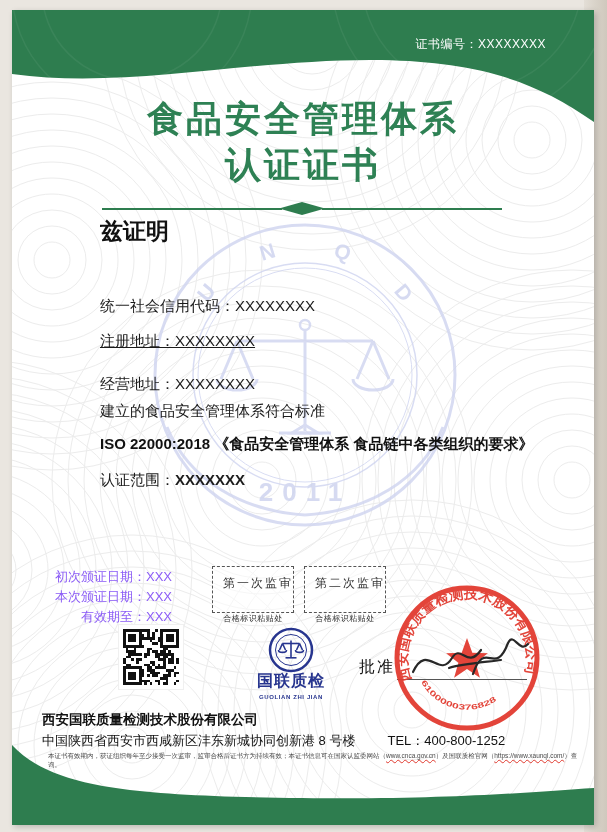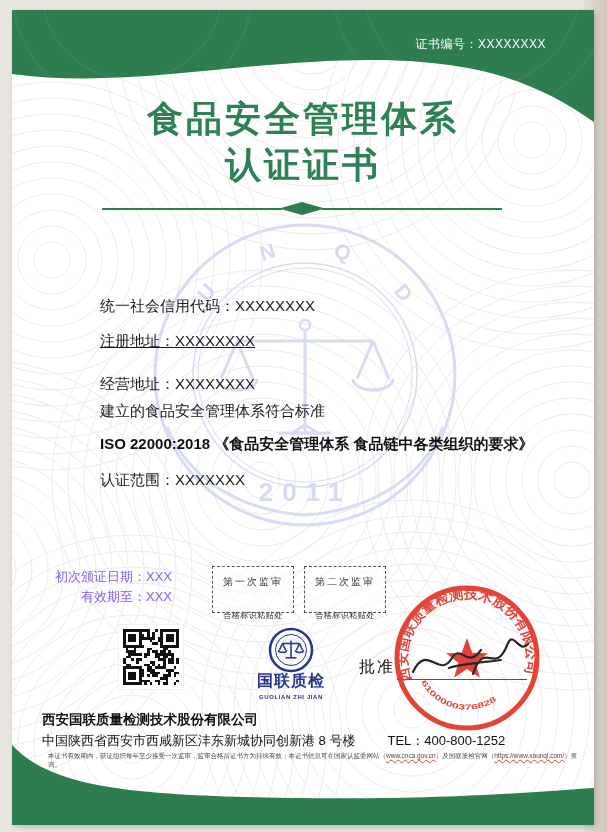--- a/index.html
+++ b/index.html
@@ -20,27 +20,27 @@
   .divider{position:absolute;top:192px;left:90px;width:400px;display:flex;align-items:center;z-index:3;}
   .divider .line{flex:1;height:2px;background:#2e7d4f;}
   .divider .diamond{width:46px;height:13px;background:#2e7d4f;margin:0 -3px;
     clip-path:polygon(0 50%,50% 0,100% 50%,50% 100%);}
 
   .row{position:absolute;left:88px;z-index:3;color:#1b1b1b;font-size:15px;white-space:nowrap;}
   .certify-heading{top:206px;font-size:23px;font-weight:bold;color:#111;}
   .company-name{top:250px;font-size:17px;font-weight:bold;color:#111;letter-spacing:.5px;}
   .r-code{top:287px;} .r-reg{top:322px;text-decoration:underline;} .r-biz{top:357px;margin-top:8px;} .r-intro{top:392px;}
   .r-iso{top:425px;font-weight:bold;color:#111;}
-  .r-scope{top:461px;} .r-scope .val{font-weight:normal;}
+  .r-scope{top:461px;} .r-scope .val{font-weight:bold;}
 
   .dates{position:absolute;left:43px;top:557px;z-index:3;font-size:13px;color:#8b5cf6;line-height:20px;white-space:nowrap;text-align:right;}
   .audit-box{position:absolute;top:556px;width:80px;height:45px;border:1.5px dashed #555;z-index:3;
     text-align:center;color:#333;background:rgba(255,255,255,.55);}
   .audit-box.b1{left:200px;} .audit-box.b2{left:292px;}
-  .audit-box .l1{font-size:10px;letter-spacing:2px;margin-top:8px;}
+  .audit-box .l1{font-size:12px;letter-spacing:2px;margin-top:8px;text-align:right;}
   .audit-box .l2{font-size:8px;letter-spacing:.5px;margin-top:21px;}
 
   .qr{position:absolute;left:106px;top:614px;width:66px;height:66px;background:#fff;z-index:3;
     border:1px solid #f0f0f0;box-sizing:border-box;padding:4px;}
   .qr svg{width:100%;height:100%;}
 
   .logo{position:absolute;left:238px;top:617px;width:82px;z-index:3;text-align:center;color:#27358f;}
   .logo .cn{font-size:16px;font-weight:bold;letter-spacing:1px;margin-top:-2px;}
   .logo .en{font-size:6px;font-weight:bold;letter-spacing:.6px;margin-top:2px;}
 
@@ -214,37 +214,39 @@
     <div>食品安全管理体系</div>
     <div>认证证书</div>
   </div>
 
   <div class="divider">
     <span class="line"></span>
       <span class="diamond"></span>
       <span class="line"></span>
   </div>
 
+  <div class="row certify-heading">兹证明</div>
   <div class="row r-code">
     <span>统一社会信用代码：</span><span>XXXXXXXX</span>
   </div>
   <div class="row r-reg">
     <span>注册地址：</span><span>XXXXXXXX</span>
   </div>
   <div class="row r-biz">
     <span>经营地址：</span><span>XXXXXXXX</span>
   </div>
   <div class="row r-intro">建立的食品安全管理体系符合标准</div>
   <div class="row r-iso">ISO 22000:2018 《食品安全管理体系 食品链中各类组织的要求》</div>
   <div class="row r-scope">
     <span>认证范围：</span><span class="val">XXXXXXX</span>
   </div>
 
   <div class="dates">
     <div><span>初次颁证日期：</span><span>XXX</span></div>
+    <div><span>本次颁证日期：</span><span>XXX</span></div>
     <div><span>有效期至：</span><span>XXX</span></div>
   </div>
 
   <div class="audit-box b1">
     <div class="l1">第一次监审</div>
     <div class="l2">合格标识粘贴处</div>
   </div>
   <div class="audit-box b2">
     <div class="l1">第二次监审</div>
     <div class="l2">合格标识粘贴处</div>

